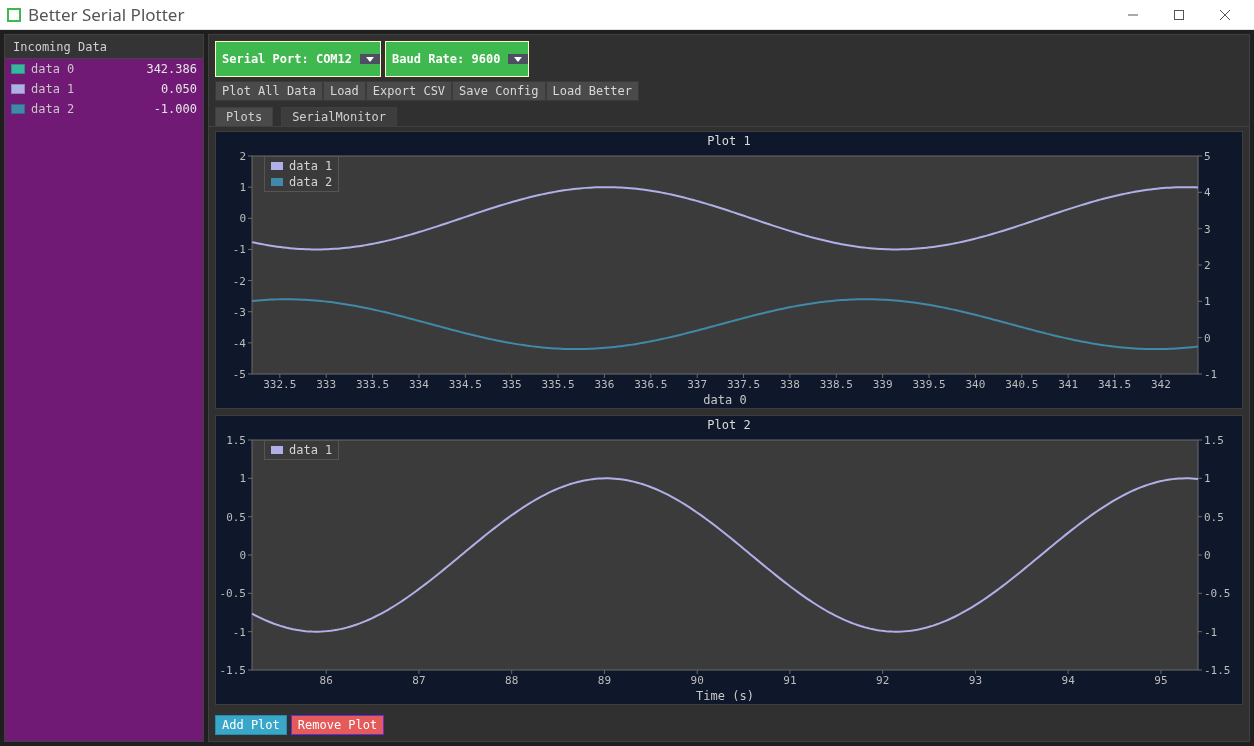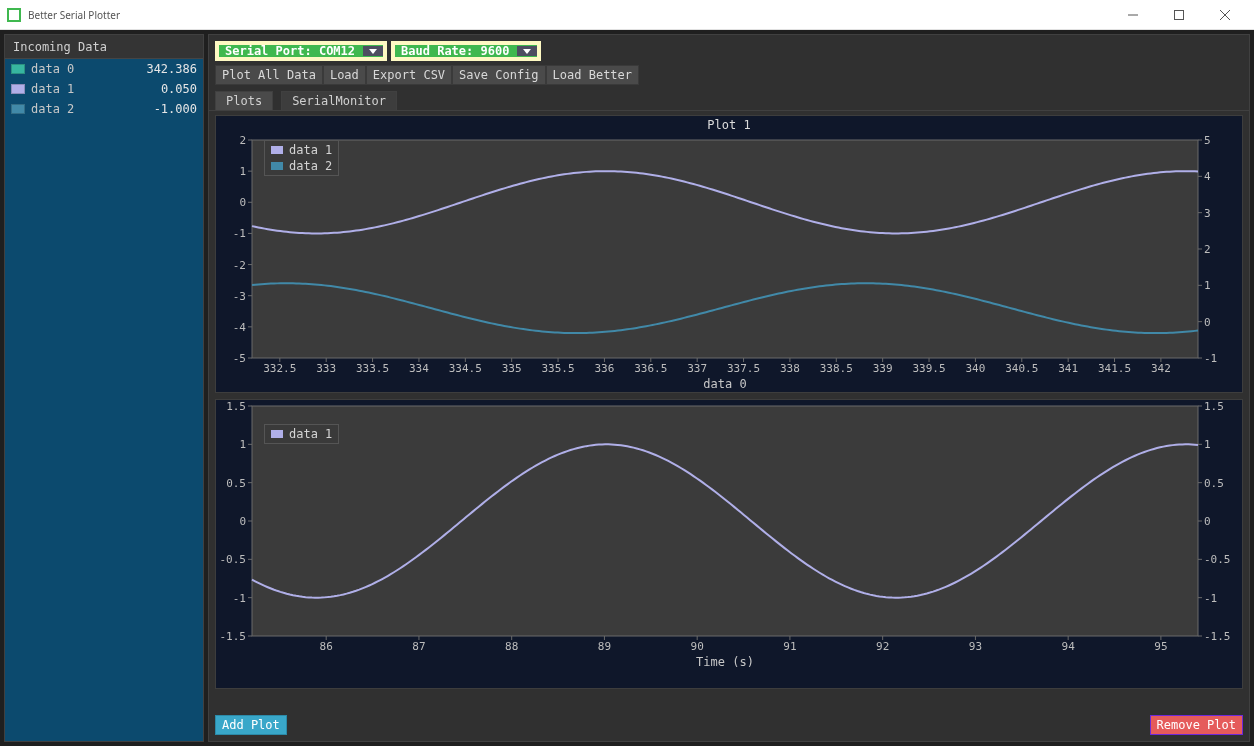--- a/index.html
+++ b/index.html
@@ -14,21 +14,21 @@
   
   .titlebar {
     height: 30px;
     background: #ffffff;
     border-bottom: 1px solid #e1e1e1;
     display: flex;
     align-items: center;
     padding: 0 6px;
     color: #555;
     font-family: "Segoe UI", system-ui, sans-serif;
-    font-size: 10px;
+    font-size: 17px;
   }
   .titlebar .app-icon {
     width: 16px; height: 16px;
     margin-right: 6px;
     display: inline-flex;
   }
   .titlebar .title { flex: 0 0 auto; }
   .titlebar .spacer { flex: 1; }
   .titlebar .winbtn {
     width: 46px; height: 30px;
@@ -41,21 +41,21 @@
   .app {
     width: 100%;
     height: calc(100% - 30px);
     background: #1f1f1f;
     display: flex;
   }
 
   
   .sidebar {
     width: 200px;
-    background: #0c4a6e;
+    background: #701a75;
     border: 1px solid #404040;
     margin: 4px 2px 4px 4px;
     display: flex;
     flex-direction: column;
   }
   .sidebar-header {
     height: 24px;
     background: #343434;
     border-bottom: 1px solid #454545;
     display: flex;
@@ -89,23 +89,23 @@
   }
   .top-controls {
     display: flex;
     gap: 4px;
     padding: 6px 6px 0 6px;
   }
   .green-combo {
     display: flex;
     background: #3fb84f;
     color: #ffffff;
-    height: 20px;
+    height: 36px;
     align-items: center;
-    border: 4px solid #fef9c3;
+    border: 1px solid #fef9c3;
   }
   .green-combo .label {
     padding: 0 8px 0 6px;
     font-weight: bold;
   }
   .green-combo .caret {
     width: 20px;
     display: flex;
     align-items: center;
     justify-content: center;
@@ -170,21 +170,20 @@
     flex-direction: column;
     gap: 2px;
   }
   .legend-item { display: flex; align-items: center; gap: 6px; color: #d4d4d4; }
   .legend-sw { width: 12px; height: 8px; }
 
   .bottom-buttons {
     display: flex;
     gap: 4px;
     padding: 4px 6px 6px 6px;
-    justify-content: space-between;
   }
   .btn-add {
     background: #39a7c9;
     color: #ffffff;
     padding: 2px 6px;
     border: 1px solid #2b8aa8;
   }
   .btn-remove {
     background: #e55b5b;
     color: #ffffff;
@@ -364,20 +363,21 @@
               <span class="legend-sw" style="background:#b0afe8"></span>
               <span>data 1</span>
             </div>
             <div class="legend-item">
               <span class="legend-sw" style="background:#4189a8"></span>
               <span>data 2</span>
             </div>
           </div>
         </div>
         <div class="plot" style="height: 290px;">
+          <div class="plot-title">Plot 2</div>
           <svg width="1018" height="272">
             <rect x="36" y="6" width="946" height="230" fill="#3b3b3b" stroke="#6a6a6a"></rect>
             <line x1="32" x2="36" y1="236" y2="236" stroke="#6a6a6a"></line>
             <text x="30" y="240" text-anchor="end" fill="#bdbdbd" font-size="11">-1.5</text>
             <line x1="32" x2="36" y1="197.66666666666669" y2="197.66666666666669" stroke="#6a6a6a"></line>
             <text x="30" y="201.66666666666669" text-anchor="end" fill="#bdbdbd" font-size="11">-1</text>
             <line x1="32" x2="36" y1="159.33333333333334" y2="159.33333333333334" stroke="#6a6a6a"></line>
             <text x="30" y="163.33333333333334" text-anchor="end" fill="#bdbdbd" font-size="11">-0.5</text>
             <line x1="32" x2="36" y1="121" y2="121" stroke="#6a6a6a"></line>
             <text x="30" y="125" text-anchor="end" fill="#bdbdbd" font-size="11">0</text>

